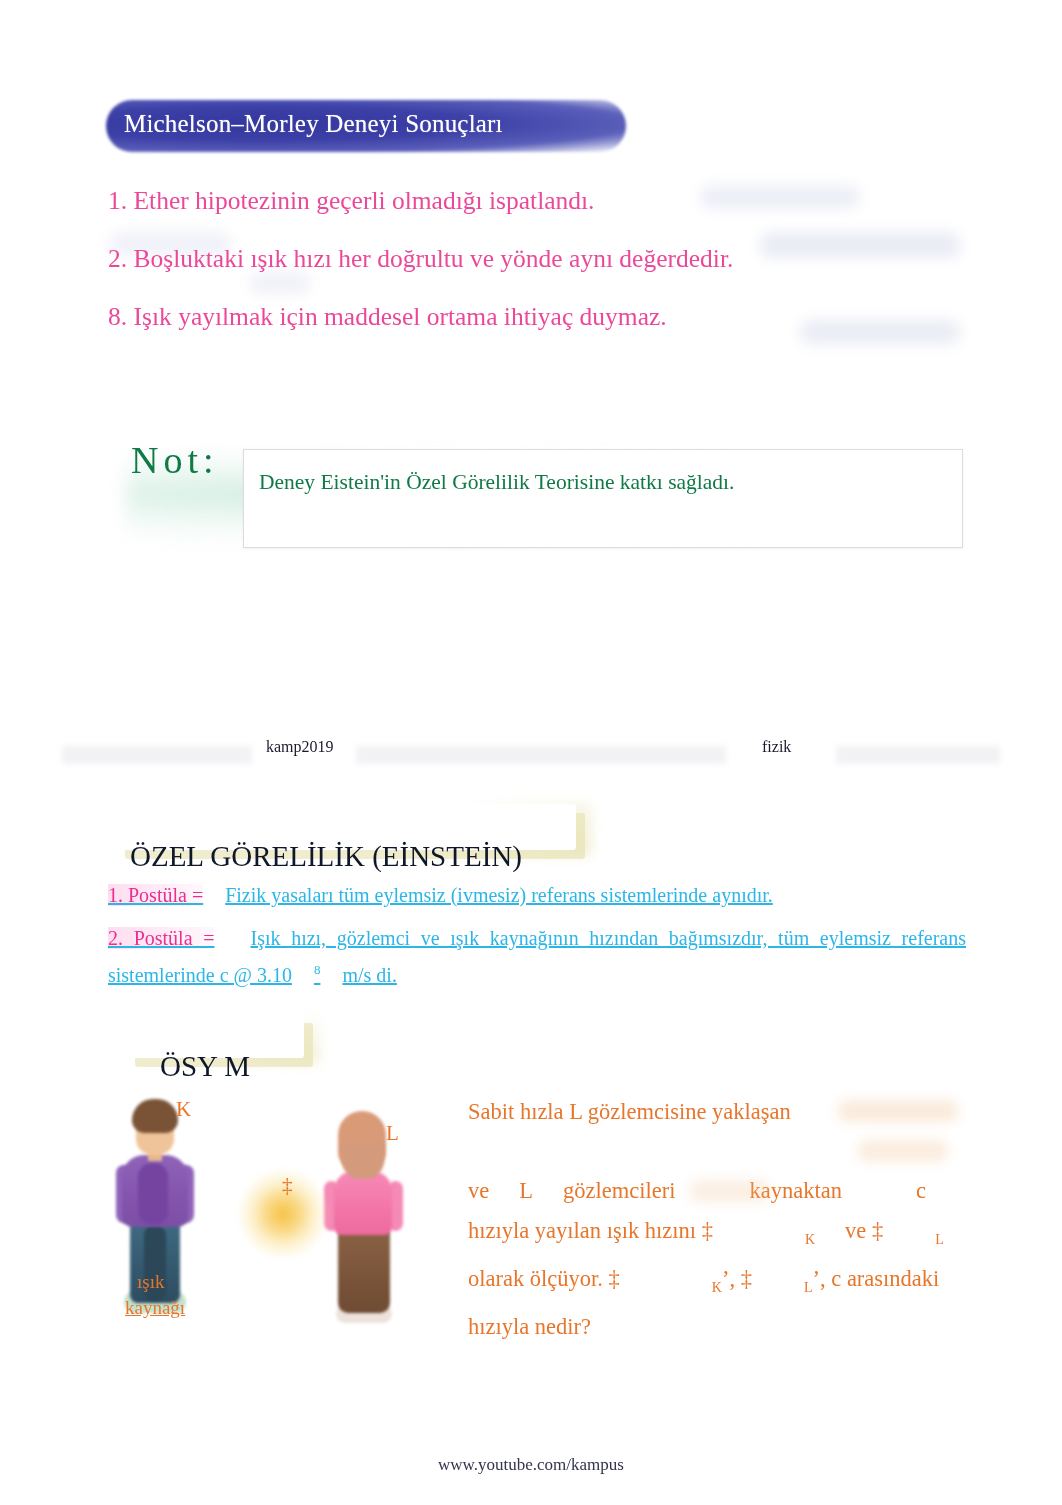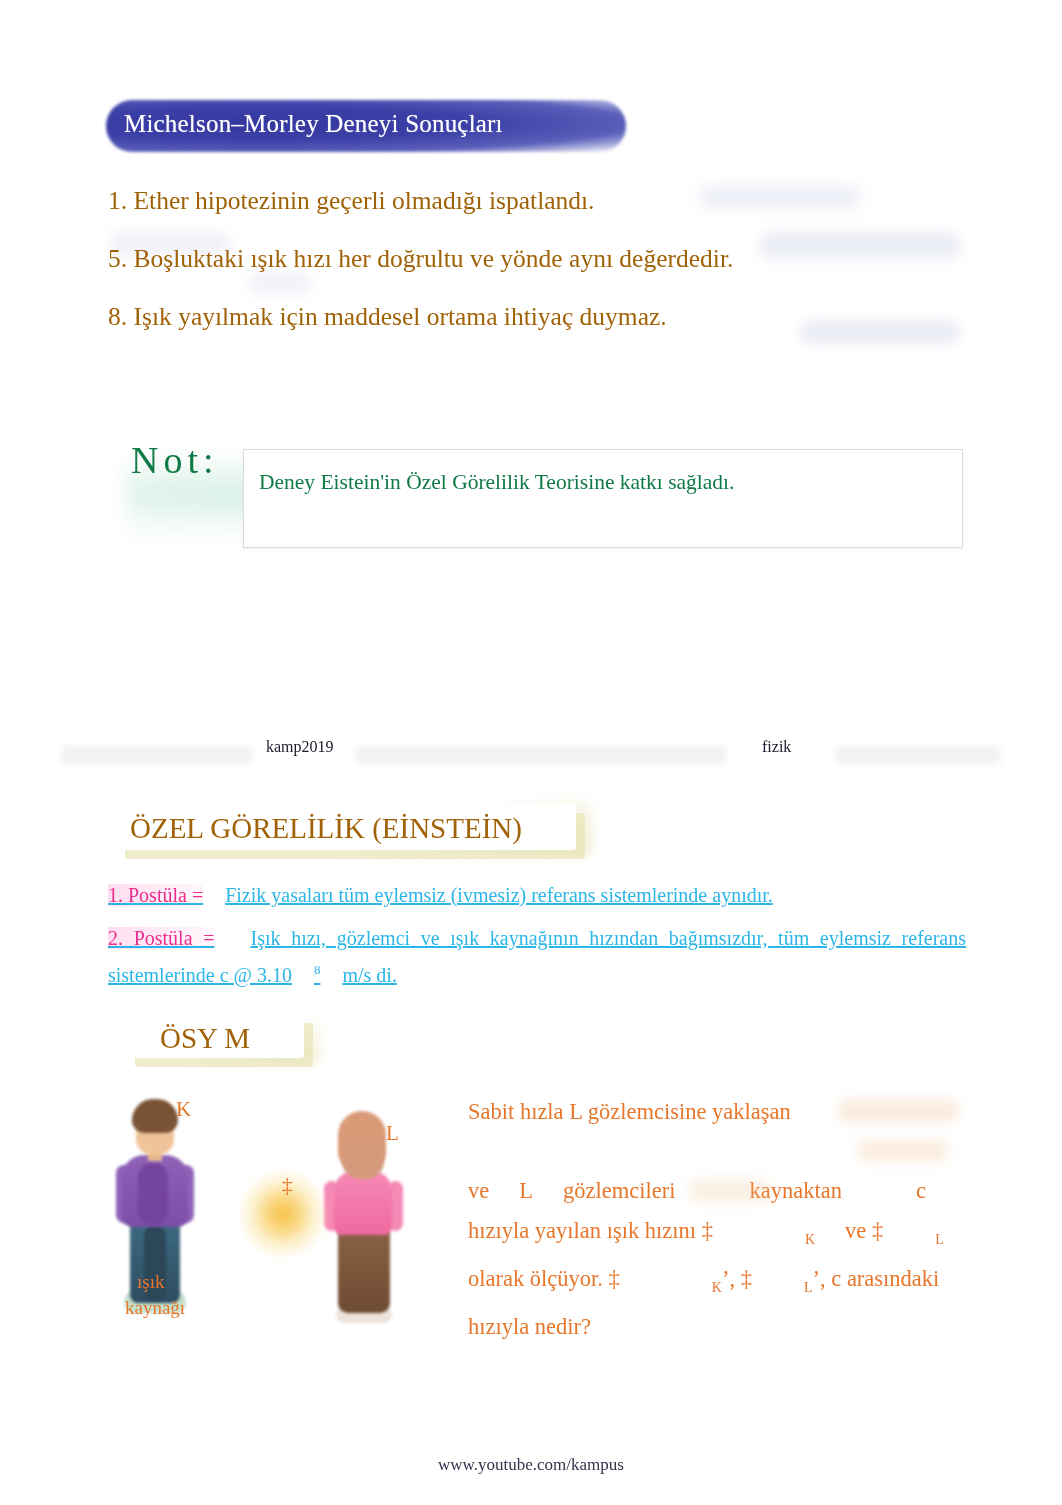--- a/index.html
+++ b/index.html
@@ -41,21 +41,21 @@
     white-space: nowrap;
     text-shadow: 0 0 1px rgba(255,255,255,0.55);
   }
 
   
   .blue-list {
     position: absolute;
     left: 108px;
     top: 178px;
     width: 856px;
-    color: #a16207;
+    color: #ec4899;
     font-size: 25.5px;
     line-height: 45px;
   }
   .blue-list p {
     margin: 0 0 13px 0;
     text-align: justify;
     text-align-last: left;
     -webkit-hyphens: none;
     filter: blur(0.25px);
   }
@@ -129,24 +129,25 @@
   }
   .head-box-glow {
     position: absolute;
     border-radius: 8px;
     background: linear-gradient(160deg, rgba(255,255,255,0) 55%, rgba(226,219,160,0.5) 100%);
     filter: blur(6px);
     pointer-events: none;
   }
   .head-text {
     position: absolute;
-    color: #a16207;
+    color: #0f172a;
     font-size: 29px;
     white-space: nowrap;
     filter: blur(0.25px);
+    margin-top: 28px;
   }
 
   
   .postulates {
     position: absolute;
     left: 108px;
     top: 880px;
     width: 858px;
     font-size: 20px;
     line-height: 31px;
@@ -178,21 +179,21 @@
   .k-legshade { left: 34px; top: 140px; width: 22px; height: 76px; background: #2b4758; border-radius: 10px; }
   .k-shoes { left: 14px; top: 206px; width: 62px; height: 22px; background: rgba(150,200,165,0.55); border-radius: 18px; }
   .k-armL { left: 6px;  top: 80px; width: 16px; height: 58px; background: #8f63b8; border-radius: 8px; }
   .k-armR { left: 68px; top: 80px; width: 16px; height: 58px; background: #8f63b8; border-radius: 8px; }
 
   
   .sun-glow { left: 130px; top: 86px; width: 86px; height: 86px; background: radial-gradient(circle, rgba(246,190,60,0.95) 0%, rgba(248,205,95,0.75) 28%, rgba(250,224,150,0.42) 52%, rgba(255,245,210,0.12) 76%, rgba(255,255,255,0) 100%); border-radius: 50%; filter: blur(3px); }
   .sun-core { left: 150px; top: 106px; width: 46px; height: 46px; background: radial-gradient(circle, #f7c košik 0%, #f4c152 0%, #f2bb45 55%, rgba(245,205,120,0.35) 100%); border-radius: 50%; filter: blur(2px); }
   .dagger-sun { position: absolute; left: 172px; top: 88px; color: #e8762a; font-size: 21px; }
   .src-lbl1 { position: absolute; left: 137px; top: 1271px; color: #e8762a; font-size: 19px; }
-  .src-lbl2 { position: absolute; left: 125px; top: 1297px; color: #e8762a; font-size: 19px; }
+  .src-lbl2 { position: absolute; left: 125px; top: 1297px; color: #e8762a; font-size: 19px; text-decoration: underline; }
 
   
   .l-hair  { left: 228px; top: 26px; width: 48px; height: 58px; background: #d99a78; border-radius: 26px 26px 18px 18px; }
   .l-face  { left: 236px; top: 40px; width: 36px; height: 40px; background: #f2c49e; border-radius: 18px; }
   .l-hair2 { left: 232px; top: 58px; width: 42px; height: 36px; background: #d49a7c; border-radius: 0 0 18px 18px; }
   .l-neck  { left: 248px; top: 78px; width: 14px; height: 12px; background: #eab98f; }
   .l-top   { left: 224px; top: 86px; width: 58px; height: 64px; background: linear-gradient(180deg,#f58ab6 0%, #f375a8 60%, #ee6a9f 100%); border-radius: 20px 20px 8px 8px; }
   .l-skirt { left: 228px; top: 142px; width: 52px; height: 86px; background: linear-gradient(180deg,#8a6246 0%, #7a5439 60%, #6e4b33 100%); border-radius: 8px 8px 10px 10px; }
   .l-armL  { left: 214px; top: 96px; width: 15px; height: 50px; background: #f58ab6; border-radius: 8px; }
   .l-armR  { left: 278px; top: 96px; width: 15px; height: 50px; background: #f58ab6; border-radius: 8px; }
@@ -245,21 +246,21 @@
   <div class="smudge" style="left:760px;top:232px;width:200px;height:26px;background:rgba(160,170,210,0.22);"></div>
   <div class="smudge" style="left:110px;top:232px;width:120px;height:24px;background:rgba(170,178,215,0.18);"></div>
   <div class="smudge" style="left:250px;top:272px;width:60px;height:22px;background:rgba(170,178,215,0.18);"></div>
   <div class="smudge" style="left:800px;top:320px;width:160px;height:24px;background:rgba(160,170,210,0.22);"></div>
 
   <div class="title-banner"></div>
   <div class="title-banner-text">Michelson–Morley Deneyi Sonuçları</div>
 
   <div class="blue-list">
     <p class="just">1.  Ether  hipotezinin  geçerli  olmadığı  ispatlandı.</p>
-    <p class="just">5.  Boşluktaki  ışık  hızı  her  doğrultu  ve  yönde  aynı  değerdedir.</p>
+    <p class="just">2.  Boşluktaki  ışık  hızı  her  doğrultu  ve  yönde  aynı  değerdedir.</p>
     <p class="just">8.  Işık  yayılmak  için  maddesel  ortama  ihtiyaç  duymaz.</p>
   </div>
 
   <div class="not-glow"></div>
   <div class="not-box"></div>
   <div class="not-label">Not:</div>
   <div class="not-text">Deney Eistein'in Özel Görelilik Teorisine katkı sağladı.</div>
 
   <div class="midrule">
     <div class="band" style="left:62px;width:190px;"></div>

